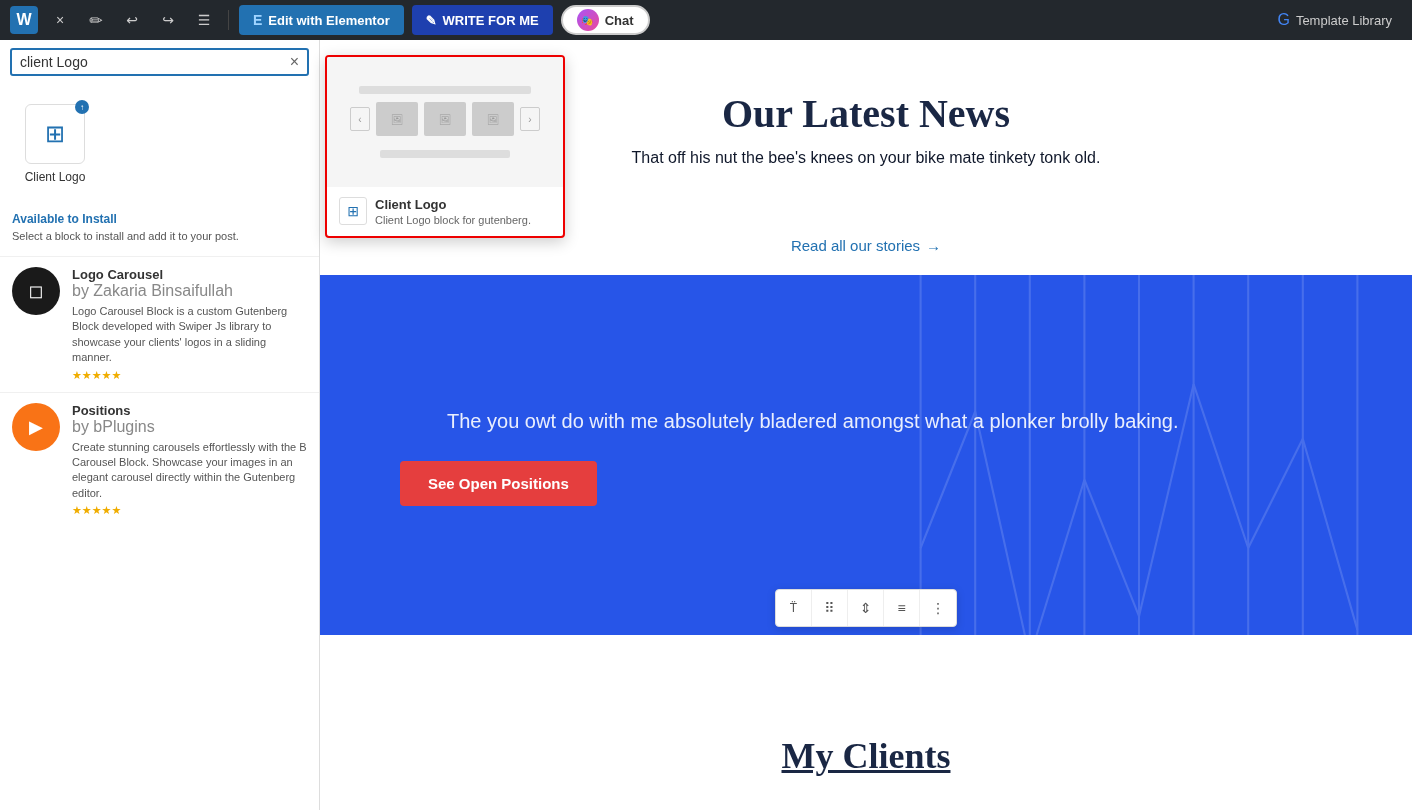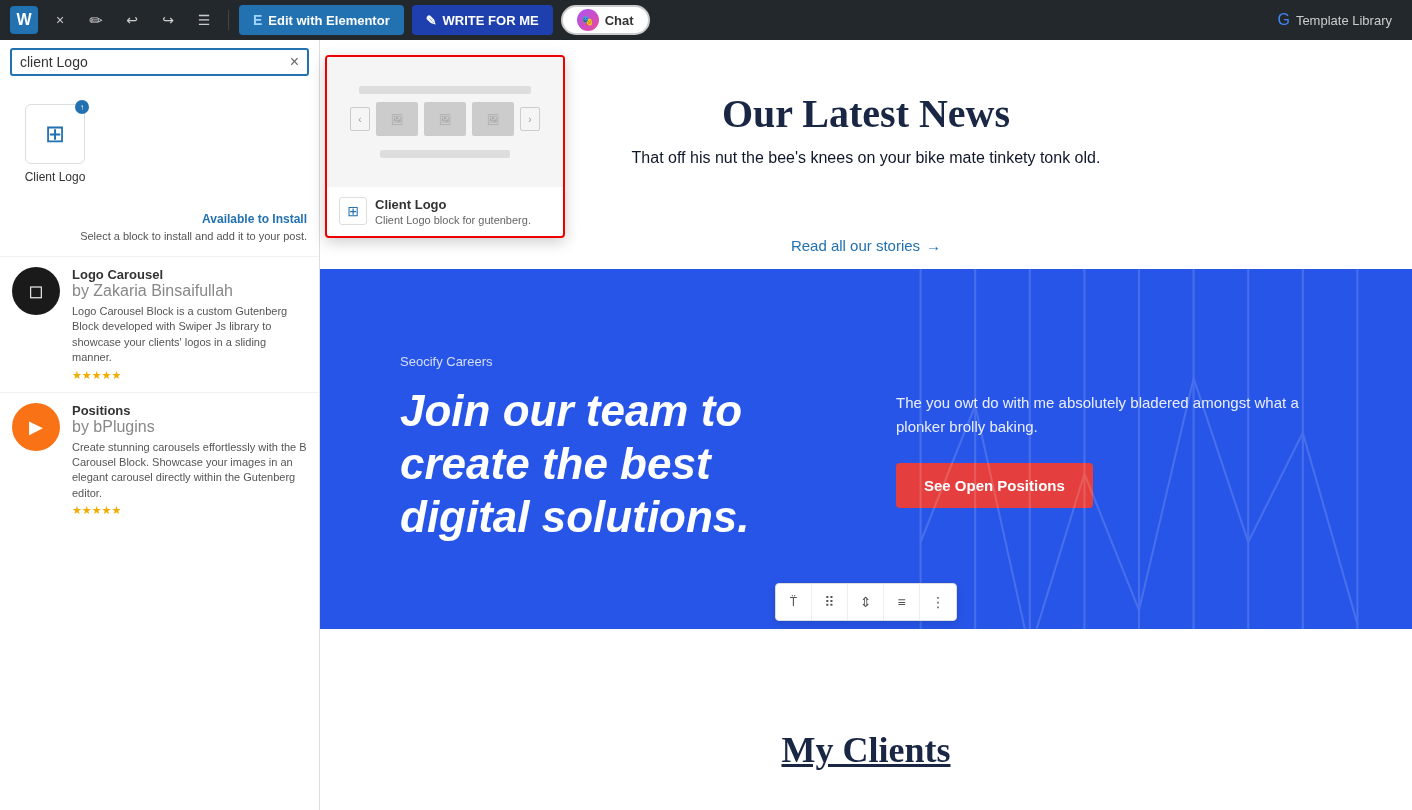--- a/index.html
+++ b/index.html
@@ -164,21 +164,20 @@
       width: 14px; height: 14px; background: #2271b1; border-radius: 50%;
       display: flex; align-items: center; justify-content: center;
       color: white; font-size: 8px;
     }
     .block-item-label {
       font-size: 12px; color: #333; margin-top: 6px; text-align: center;
     }
 
     .available-section {
       padding: 8px 12px 4px;
-      text-align: right;
     }
     .available-title {
       font-size: 12px; font-weight: 600; color: #2271b1; margin-bottom: 4px;
     }
     .available-desc {
       font-size: 11px; color: #555; margin-bottom: 10px;
     }
 
     
     .plugin-item {
@@ -205,21 +204,21 @@
       background: #f0f0f1;
     }
     .canvas-inner {
       background: white;
       min-height: 100%;
     }
 
     
     .news-section {
       text-align: center;
-      padding: 50px 60px 14px;
+      padding: 50px 60px 20px;
       background: white;
     }
     .news-title {
       font-size: 40px; font-weight: 700; color: #1a2744;
       font-family: Georgia, serif;
     }
     .news-subtitle {
       font-size: 16px; color: #0f172a; margin-top: 12px;
     }
     .read-all-link {
@@ -242,21 +241,21 @@
     .careers-left { flex: 1; }
     .careers-label {
       font-size: 13px; color: rgba(255,255,255,0.8); margin-bottom: 16px;
     }
     .careers-headline {
       font-size: 44px; font-weight: 700; color: white;
       line-height: 1.2; font-style: italic;
     }
     .careers-right { flex: 1; }
     .careers-desc {
-      font-size: 15px; color: rgba(255,255,255,0.9); line-height: 1.6; margin-bottom: 24px;
+      font-size: 20px; color: rgba(255,255,255,0.9); line-height: 1.6; margin-bottom: 24px; margin-left: 47px;
     }
     .btn-see-positions {
       background: #e53e3e; color: white; border: none; border-radius: 4px;
       padding: 14px 28px; font-size: 15px; font-weight: 600; cursor: pointer;
     }
     
     .careers-bg-lines {
       position: absolute; right: 0; top: 0; bottom: 0; width: 50%;
       opacity: 0.15; pointer-events: none;
     }
@@ -443,24 +442,20 @@
               <line x1="80" y1="100" x2="120" y2="280"></line>
               <line x1="120" y1="280" x2="160" y2="150"></line>
               <line x1="160" y1="150" x2="200" y2="250"></line>
               <line x1="200" y1="250" x2="240" y2="80"></line>
               <line x1="240" y1="80" x2="280" y2="200"></line>
               <line x1="280" y1="200" x2="320" y2="120"></line>
               <line x1="320" y1="120" x2="360" y2="260"></line>
             </g>
           </svg>
 
-          <div class="careers-left">
-            <div class="careers-label">Seocify Careers</div>
-            <h2 class="careers-headline">Join our team to create the best digital solutions.</h2>
-          </div>
           <div class="careers-right">
             <p class="careers-desc">The you owt do with me absolutely bladered amongst what a plonker brolly baking.</p>
             <button class="btn-see-positions">
               <span>See Open Positions</span>
             </button>
           </div>
         </div>
 
         <div style="position:relative; background: white; height: 60px; display:flex; align-items:center; justify-content:center;">
           <div class="block-toolbar">

